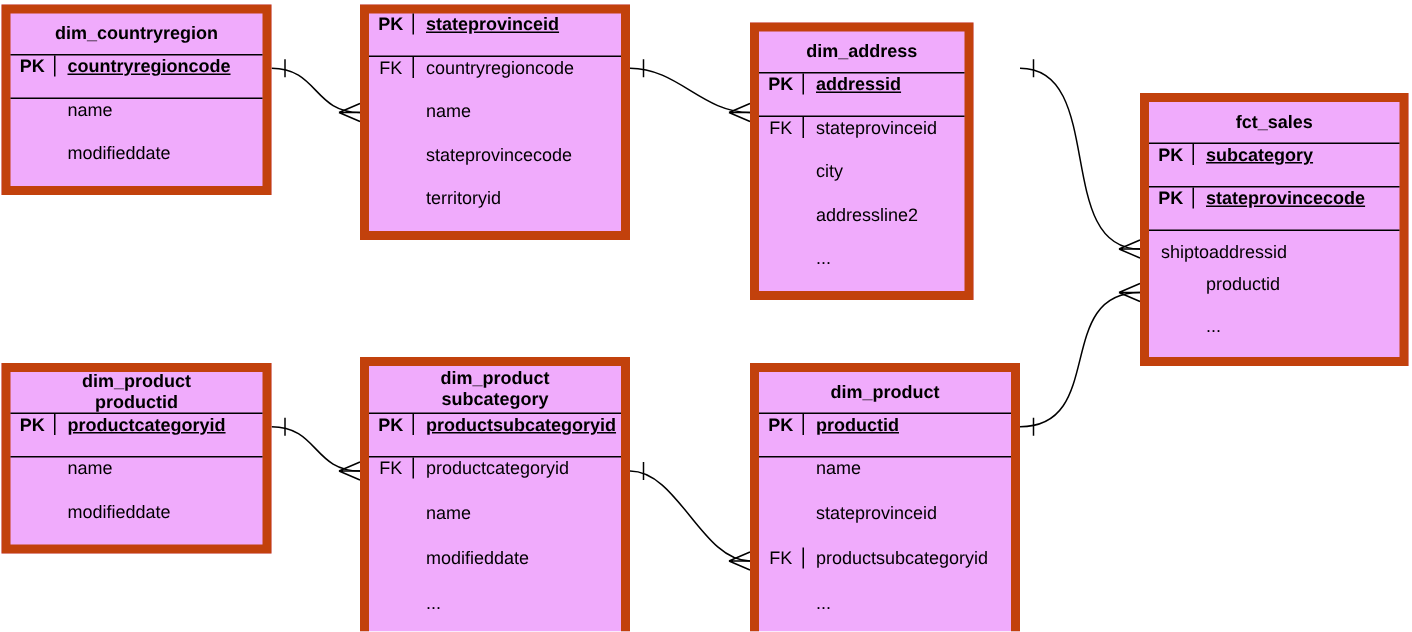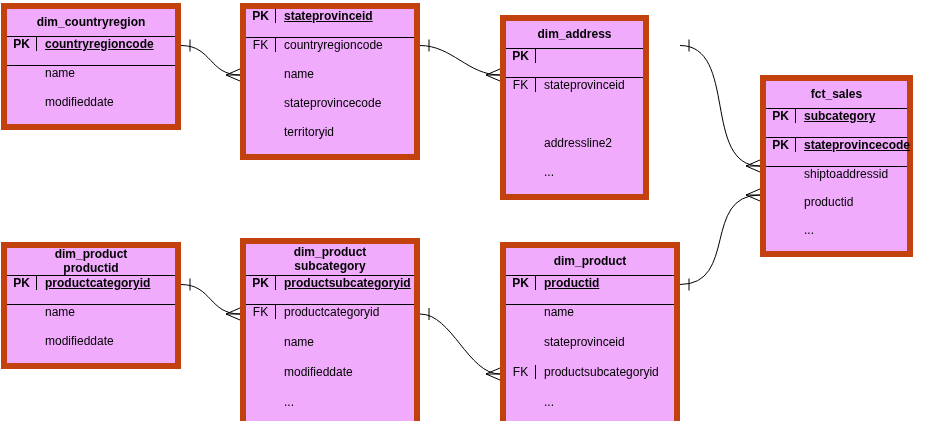--- a/index.html
+++ b/index.html
@@ -159,50 +159,52 @@
           <div class="keycell"></div>
           <div class="fieldcell">territoryid</div>
         </div>
       </div>
       <div class="entity" style="left: 500px; top: 15px; width: 149px;">
         <div class="entity-title" style="height: 28px;">
           <span>dim_address</span>
         </div>
         <div class="erow pk-row" style="height: 29px;">
           <div class="keycell pk">PK</div>
+          <div class="fieldcell pk">addressid</div>
         </div>
         <div class="erow" style="height: 29px;">
           <div class="keycell">FK</div>
           <div class="fieldcell">stateprovinceid</div>
         </div>
         <div class="erow" style="height: 29px;">
           <div class="keycell"></div>
+          <div class="fieldcell">city</div>
         </div>
         <div class="erow" style="height: 29px;">
           <div class="keycell"></div>
           <div class="fieldcell">addressline2</div>
         </div>
         <div class="erow" style="height: 29px;">
           <div class="keycell"></div>
           <div class="fieldcell">...</div>
         </div>
       </div>
-      <div class="entity" style="left: 760px; top: 75px; width: 153px;">
+      <div class="entity" style="left: 760px; top: 62px; width: 179px;">
         <div class="entity-title" style="height: 28px;">
           <span>fct_sales</span>
         </div>
         <div class="erow pk-row" style="height: 29px;">
           <div class="keycell pk">PK</div>
           <div class="fieldcell pk">subcategory</div>
         </div>
         <div class="erow pk-row" style="height: 29px;">
           <div class="keycell pk">PK</div>
           <div class="fieldcell pk">stateprovincecode</div>
         </div>
-        <div class="erow" style="height: 28px;">
+        <div class="erow" style="height: 28px; flex-direction: column;">
           <div class="keycell"></div>
           <div class="fieldcell">shiptoaddressid</div>
         </div>
         <div class="erow" style="height: 28px;">
           <div class="keycell"></div>
           <div class="fieldcell">productid</div>
         </div>
         <div class="erow" style="height: 28px;">
           <div class="keycell"></div>
           <div class="fieldcell">...</div>

